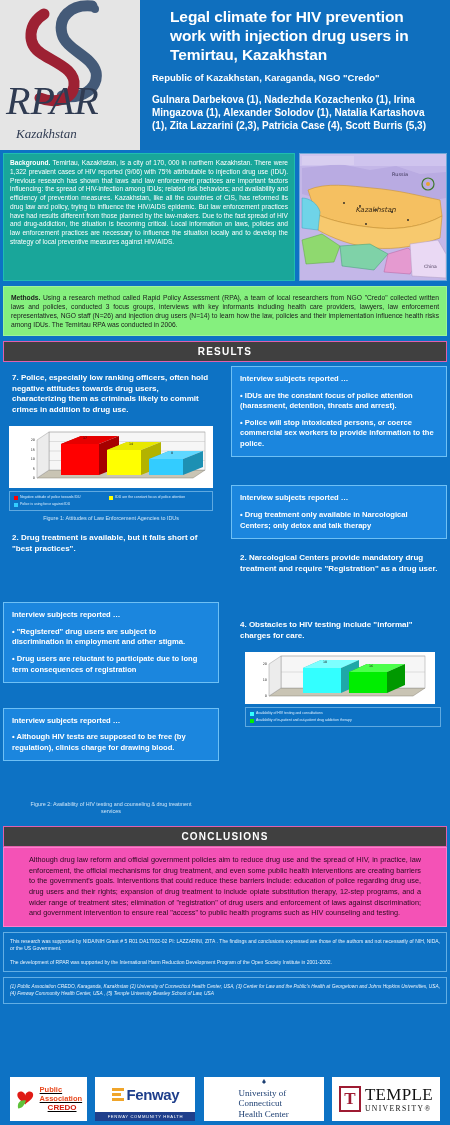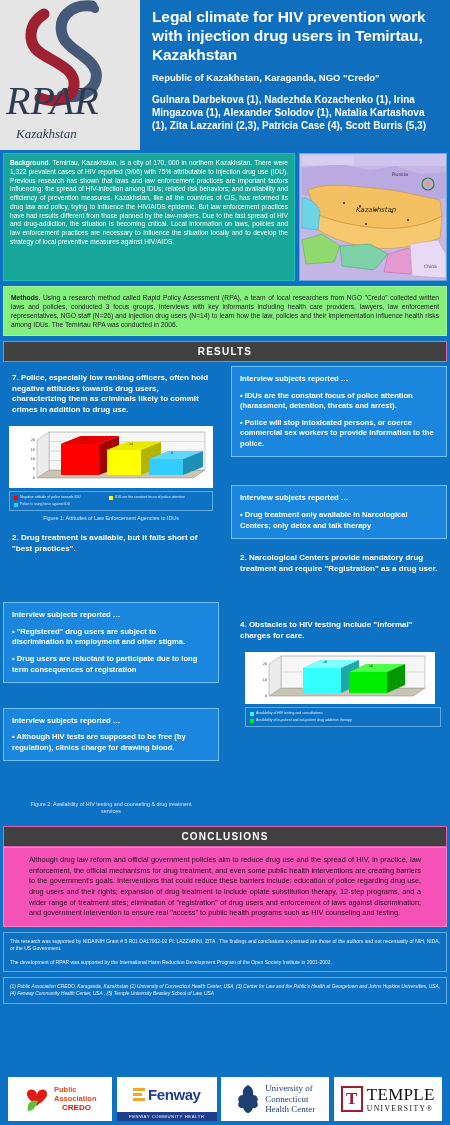--- a/index.html
+++ b/index.html
@@ -23,21 +23,21 @@
     font-family: "Liberation Serif", serif; font-style: italic;
     font-size: 40px; color: #2f3b52; letter-spacing: 0px; font-weight: 400;
   }
   .logo-kaz {
     position: absolute; left: 16px; bottom: 8px;
     font-family: "Liberation Serif", serif; font-style: italic;
     font-size: 13px; color: #2f3b52;
   }
   .title-wrap { flex: 1; padding: 8px 10px 4px 12px; color: #ffffff; }
   .poster-title {
-    font-size: 15.5px; font-weight: bold; line-height: 1.22; letter-spacing: -0.1px;
+    font-size: 15.5px; font-weight: bold; line-height: 1.22; letter-spacing: -0.1px; margin-left: 18px;
   }
   .poster-sub { font-size: 9.5px; font-weight: bold; margin-top: 7px; }
   .poster-authors { font-size: 10px; font-weight: bold; line-height: 1.3; margin-top: 10px; }
 
   
   .bg-row { display: flex; margin: 3px 3px 0 3px; gap: 4px; }
   .bg-text {
     flex: 1; background: #19a69a; color: #ffffff;
     font-size: 6.6px; line-height: 1.33; padding: 5px 6px;
     border: 1px solid #1fbdb0; text-align: justify;
@@ -116,29 +116,29 @@
 
   
   .logo-bar {
     position: absolute; left: 0; bottom: 0; width: 450px; height: 52px;
     display: flex; align-items: center; justify-content: space-around; padding: 0 6px;
   }
   .logo-card {
     background: #ffffff; height: 44px; display: flex; align-items: center;
     justify-content: center; padding: 2px 5px; flex: none;
   }
-  .credo-card { width: 104px; gap: 4px; }
+  .credo-card { width: 77px; gap: 4px; text-decoration: underline; }
   .credo-text { font-size: 7.5px; font-weight: bold; line-height: 1.25; }
   .credo-pa { color: #e8491f; }
   .credo-name { color: #d21c0d; font-size: 8px; margin-left: 8px; }
   .fenway-card { width: 100px; flex-direction: column; padding: 0; overflow: hidden; }
   .fenway-top { display: flex; align-items: center; justify-content: center; gap: 3px; flex: 1; width: 100%; }
   .fenway-word { color: #1f3f8c; font-size: 15px; font-weight: bold; letter-spacing: -0.4px; }
   .fenway-bar { background: #1f3f8c; color: #ffffff; font-size: 4.2px; letter-spacing: 0.6px; width: 100%; text-align: center; padding: 2px 0; }
-  .uconn-card { width: 108px; gap: 4px; }
+  .uconn-card { width: 120px; gap: 4px; flex-direction: column; }
   .uconn-text { font-family: "Liberation Serif", serif; color: #1d3f72; font-size: 9px; line-height: 1.15; }
   .temple-card { width: 108px; gap: 4px; }
   .temple-mark {
     width: 22px; height: 26px; border: 2px solid #9e1b32; color: #9e1b32;
     font-family: "Liberation Serif", serif; font-size: 17px; font-weight: bold;
     display: flex; align-items: center; justify-content: center;
   }
   .temple-words { font-family: "Liberation Serif", serif; color: #111; }
   .temple-name { font-size: 17px; letter-spacing: 0.3px; line-height: 1; }
   .temple-uni { font-size: 7.6px; letter-spacing: 1.4px; margin-top: 1px; }

